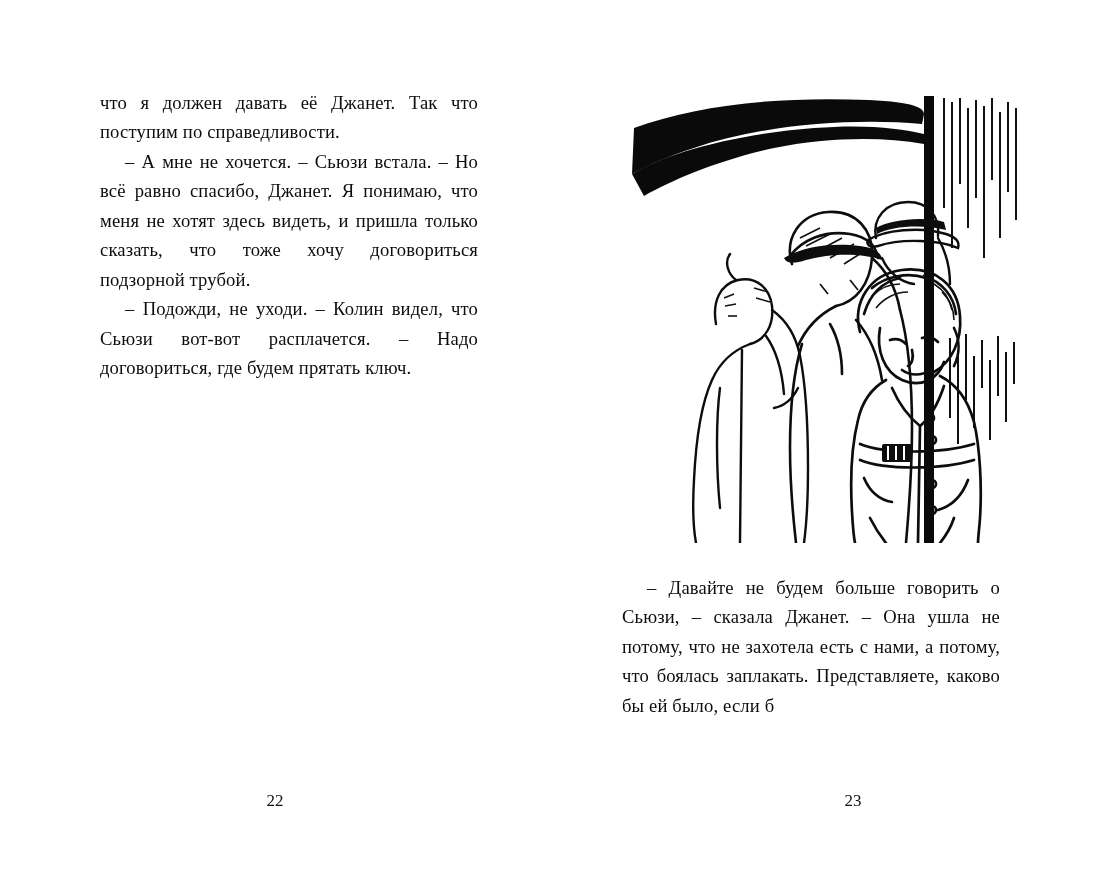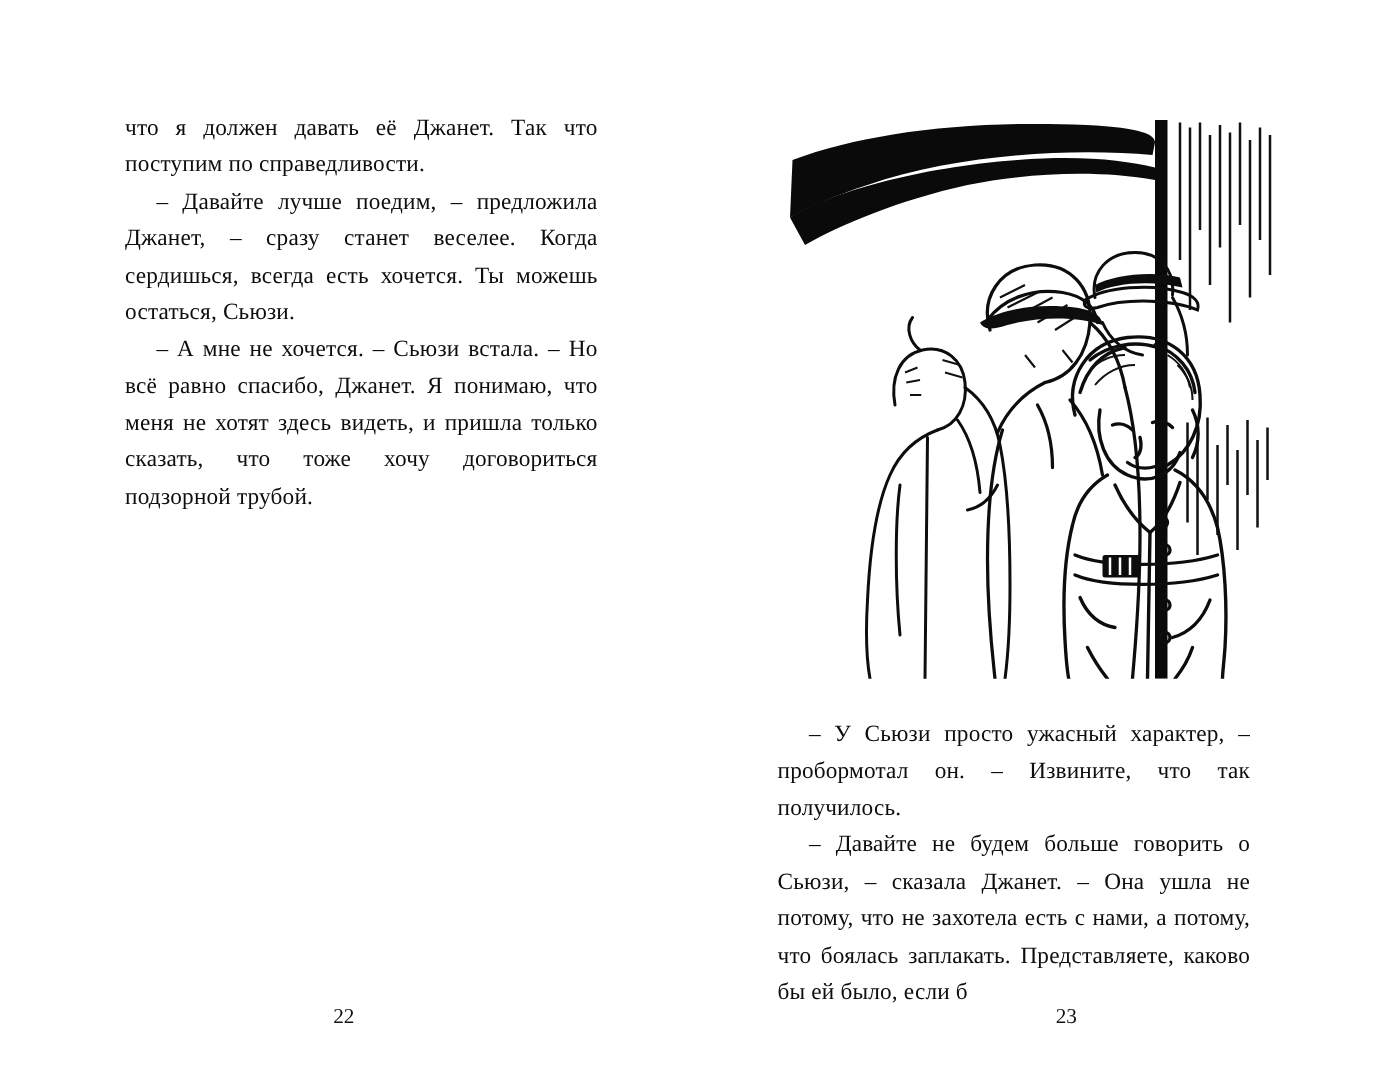--- a/index.html
+++ b/index.html
@@ -44,21 +44,21 @@
   .body-text p {
     margin: 0;
     text-indent: 0;
   }
   .body-text p.indent {
     text-indent: 1.35em;
   }
 
   .folio {
     position: absolute;
-    bottom: 50px;
+    bottom: 62px;
     width: 100%;
     left: 0;
     text-align: center;
     font-size: 17px;
     color: #131313;
     font-family: "Liberation Serif", serif;
   }
   .leaf-left .folio { padding-right: 28px; }
   .leaf-right .folio { padding-left: 28px; }
 
@@ -79,22 +79,22 @@
 </style>
 </head>
 <body>
 
 <div class="page">
   <div class="spread">
 
     <div class="leaf leaf-left">
       <div class="body-text">
         <p>что я должен давать её Джанет. Так что поступим по справедливости.</p>
-        <p class="indent">– Давайте лучше поедим, – предложила Джанет, – сразу станет веселее. Когда сердишься, всегда есть хочется. Ты можешь остаться, Сьюзи.</p>
         <p class="indent">– А мне не хочется. – Сьюзи встала. – Но всё равно спасибо, Джанет. Я понимаю, что меня не хотят здесь видеть, и пришла только сказать, что тоже хочу договориться подзорной трубой.</p>
+        <p class="indent">– Подожди, не уходи. – Колин видел, что Сьюзи вот-вот расплачется. – Надо договориться, где будем прятать ключ.</p>
       </div>
       <div class="folio">22</div>
     </div>
 
     <div class="leaf leaf-right">
 
       <div class="illus-wrap">
         <div class="illus">
           <svg width="405" height="455" viewBox="0 0 405 455" xmlns="http://www.w3.org/2000/svg">
 
@@ -228,21 +228,20 @@
               <path d="M248 208 C256 200 266 196 276 196" fill="none"></path>
               <path d="M252 220 C260 210 272 204 284 204" fill="none"></path>
               <path d="M318 204 C326 212 330 222 330 232" fill="none"></path>
               <path d="M310 196 C320 202 326 212 328 222" fill="none"></path>
             </g>
           </svg>
         </div>
       </div>
 
       <div class="body-text">
-        <p class="indent">– У Сьюзи просто ужасный характер, – пробормотал он. – Извините, что так получилось.</p>
         <p class="indent">– Давайте не будем больше говорить о Сьюзи, – сказала Джанет. – Она ушла не потому, что не захотела есть с нами, а потому, что боялась заплакать. Представляете, каково бы ей было, если б</p>
       </div>
 
       <div class="folio">23</div>
     </div>
 
   </div>
 </div>
 
 </body></html>

